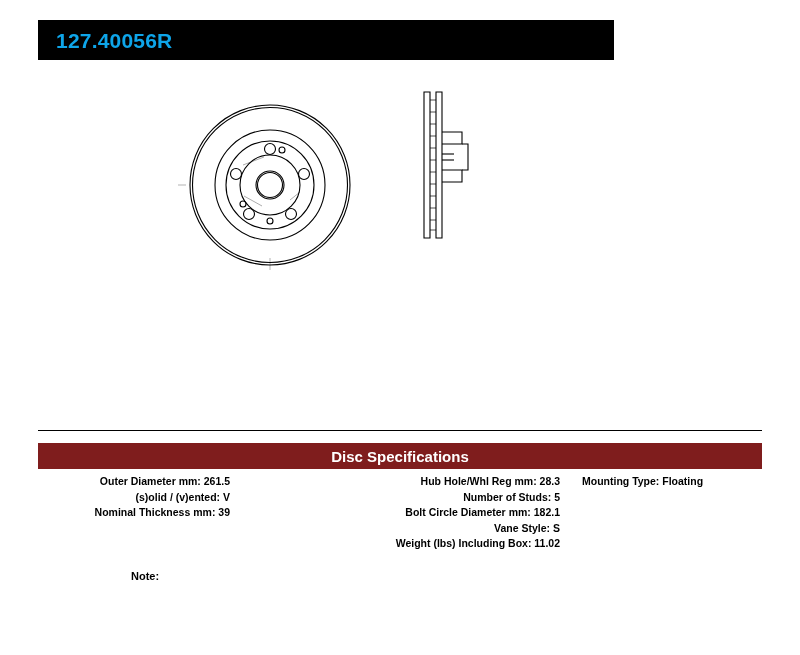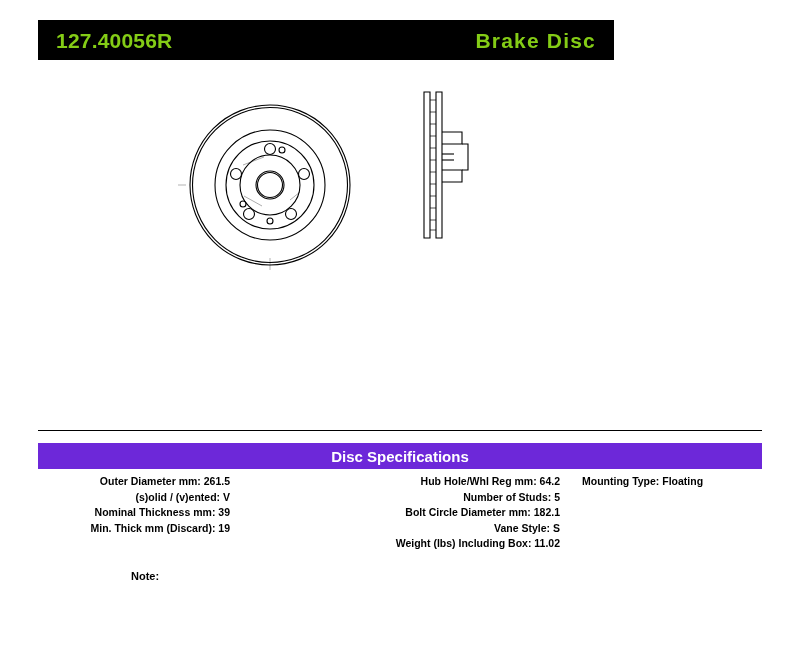--- a/index.html
+++ b/index.html
@@ -17,21 +17,21 @@
   }
 
   
   .header-bar {
     position: absolute;
     left: 38px;
     top: 20px;
     width: 576px;
     height: 40px;
     background: #000000;
-    color: #84cc16;
+    color: #0ea5e9;
     display: flex;
     align-items: center;
     justify-content: space-between;
     box-sizing: border-box;
     padding: 0 18px;
   }
   .part-number {
     font-size: 21px;
     font-weight: bold;
     letter-spacing: 0.2px;
@@ -64,21 +64,21 @@
     background: #000000;
   }
 
   
   .spec-header {
     position: absolute;
     left: 38px;
     top: 443px;
     width: 724px;
     height: 26px;
-    background: #6d28d9;
+    background: #7f1d1d;
     color: #ffffff;
     display: flex;
     align-items: center;
     justify-content: center;
     box-sizing: border-box;
   }
   .spec-header-title {
     font-size: 15px;
     font-weight: bold;
     line-height: 1;
@@ -115,21 +115,20 @@
     font-size: 11px;
     font-weight: bold;
     margin-left: 39px;
   }
 </style>
 </head>
 <body>
 
 <div class="header-bar">
   <span class="part-number">127.40056R</span>
-  <span class="doc-type">Brake Disc</span>
 </div>
 
 <div class="drawing">
   <svg width="724" height="350" viewBox="0 0 724 350" xmlns="http://www.w3.org/2000/svg">
     <g fill="none" stroke="#000000" stroke-width="1.1">
 
       <g>
 
         <circle cx="232" cy="115" r="80"></circle>
         <circle cx="232" cy="115" r="77.5"></circle>
@@ -201,25 +200,24 @@
 <div class="spec-header">
   <span class="spec-header-title">Disc Specifications</span>
 </div>
 
 <div class="spec-body">
 
   <div class="col col-left">
     <div class="spec-line">Outer Diameter mm: 261.5</div>
     <div class="spec-line">(s)olid / (v)ented: V</div>
     <div class="spec-line">Nominal Thickness mm: 39</div>
-    <div class="spec-line">Min. Thick mm (Discard): 19</div>
   </div>
 
   <div class="col col-mid">
-    <div class="spec-line">Hub Hole/Whl Reg mm: 64.2</div>
+    <div class="spec-line">Hub Hole/Whl Reg mm: 28.3</div>
     <div class="spec-line">Number of Studs: 5</div>
     <div class="spec-line">Bolt Circle Diameter mm: 182.1</div>
     <div class="spec-line">Vane Style: S</div>
     <div class="spec-line">Weight (lbs) Including Box: 11.02</div>
   </div>
 
   <div class="col col-right">
     <div class="spec-line">Mounting Type: Floating</div>
   </div>
 

